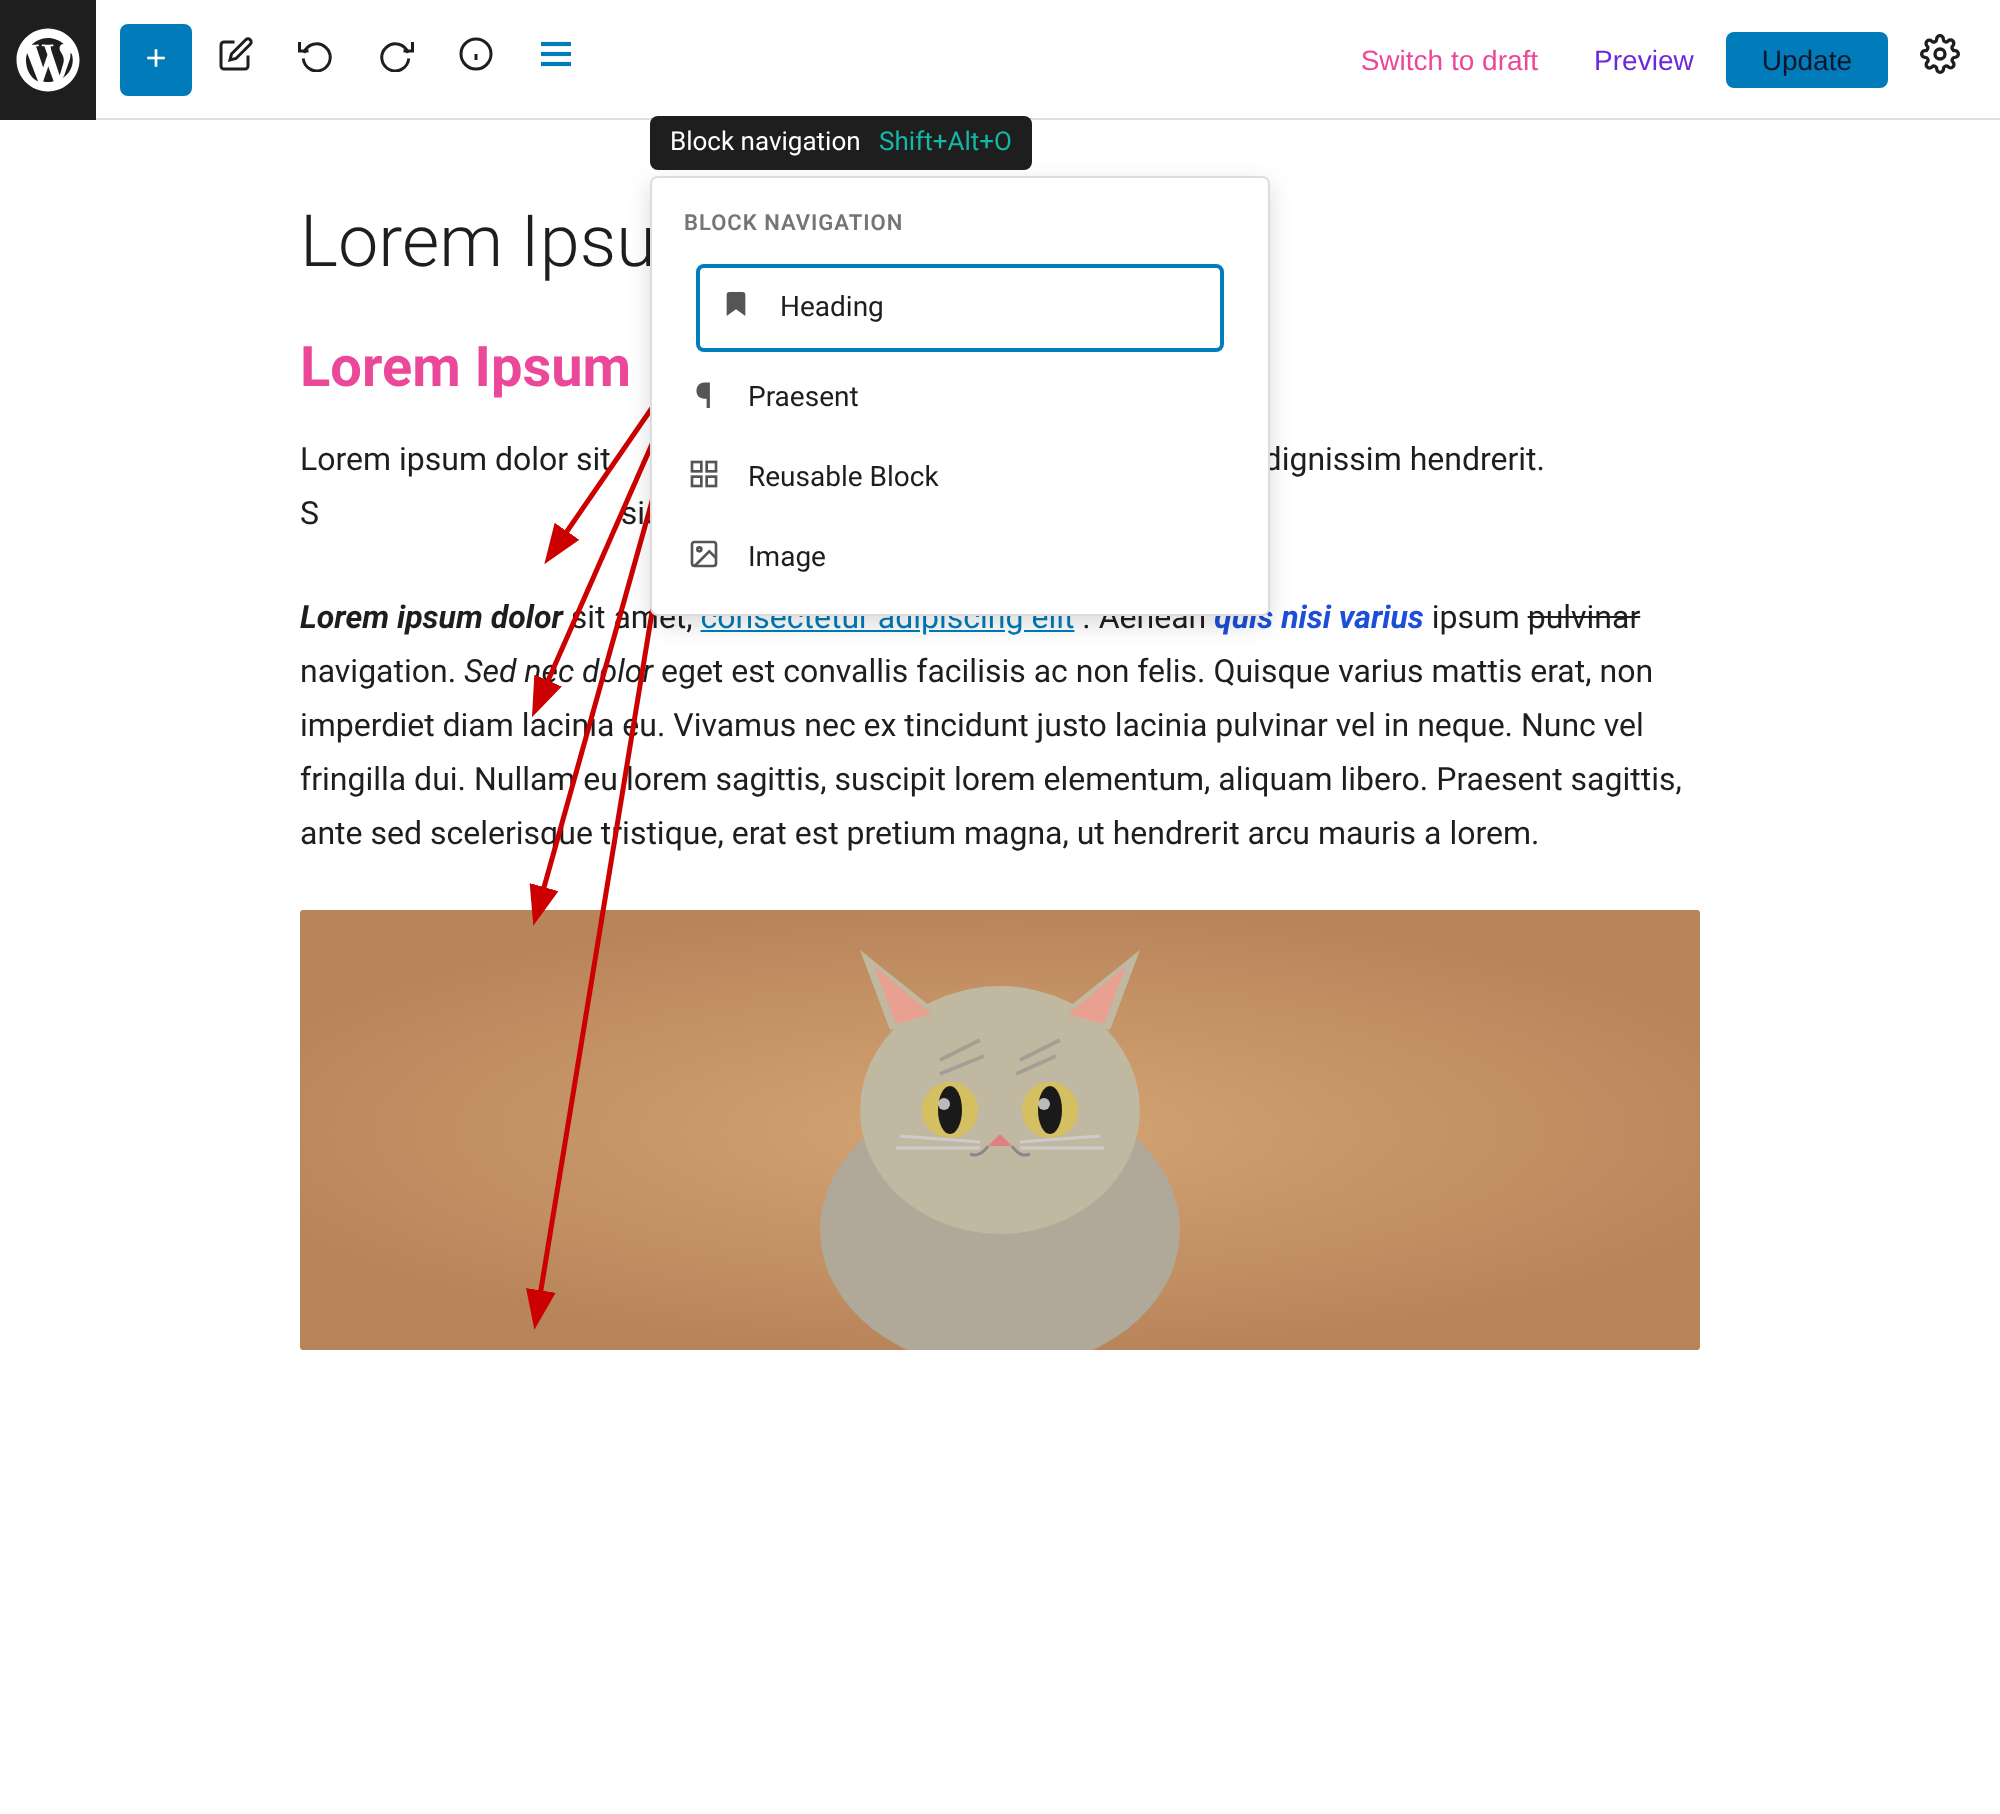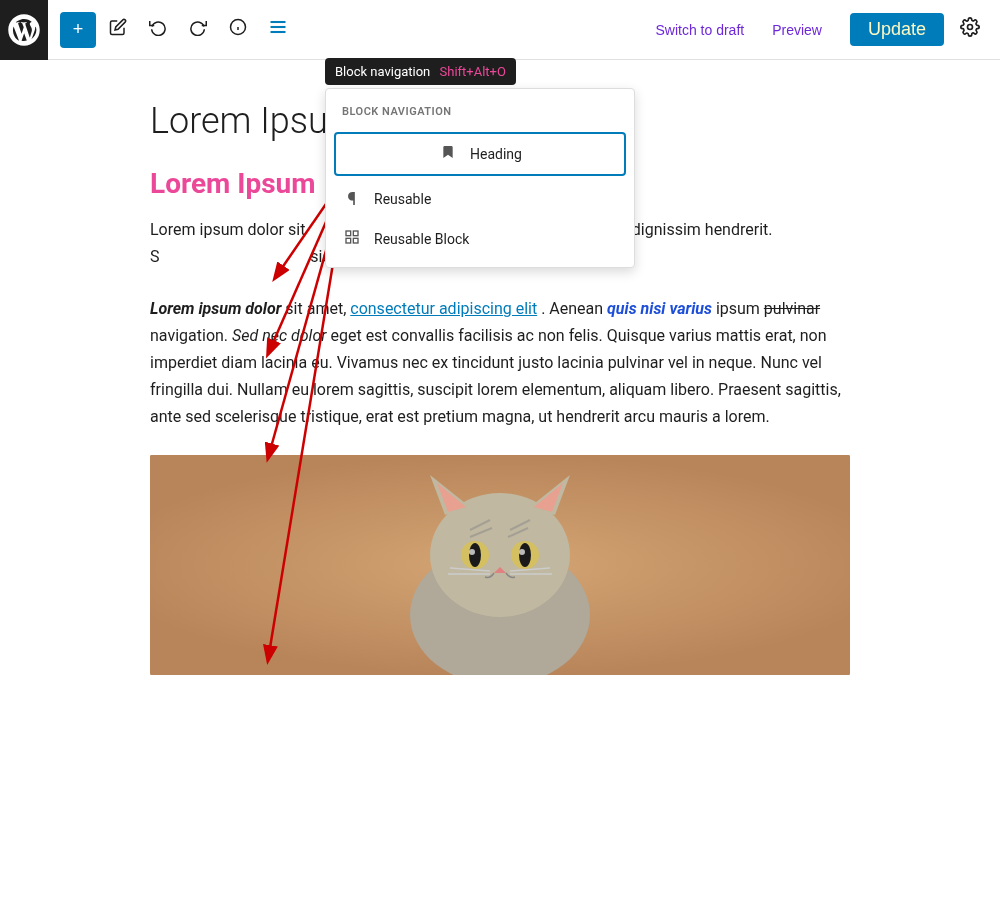--- a/index.html
+++ b/index.html
@@ -55,47 +55,46 @@
     .toolbar-btn.active-nav {
       background: transparent;
       position: relative;
     }
 
     .toolbar-spacer { flex: 1; }
 
     .switch-to-draft-btn {
       background: transparent;
       border: none;
-      color: #6d28d9;
+      color: #ec4899;
       font-size: 14px;
       cursor: pointer;
       padding: 6px 12px;
       border-radius: 4px;
     }
 
     .preview-btn {
       background: transparent;
       border: none;
       color: #6d28d9;
       font-size: 14px;
       cursor: pointer;
       padding: 6px 12px;
       border-radius: 4px;
     }
 
     .update-btn {
       background: #007cba;
       border: none;
-      color: #fef9c3;
-      font-size: 18px;
+      color: #0f172a;
+      font-size: 14px;
       font-weight: 500;
       cursor: pointer;
       padding: 6px 18px;
       border-radius: 4px;
-      margin-left: 12px;
     }
 
     .settings-btn {
       width: 36px;
       height: 36px;
       border: none;
       background: transparent;
       border-radius: 4px;
       display: flex;
       align-items: center;
@@ -115,21 +114,21 @@
       color: #fff;
       font-size: 13px;
       padding: 6px 10px;
       border-radius: 4px;
       white-space: nowrap;
       z-index: 200;
       pointer-events: none;
     }
 
     .tooltip .shortcut {
-      color: #ec4899;
+      color: #14b8a6;
       margin-left: 6px;
     }
 
     
     .block-nav-dropdown {
       position: absolute;
       top: 88px;
       left: 325px;
       width: 310px;
       background: #fff;
@@ -155,23 +154,22 @@
       padding: 10px 16px;
       cursor: pointer;
       font-size: 14px;
       color: #1e1e1e;
       gap: 12px;
     }
 
     .block-nav-item.selected {
       border: 2px solid #007cba;
       border-radius: 4px;
-      margin: 2px 8px;
+      margin: 2px 22px;
       padding: 10px 8px;
-      justify-content: center;
     }
 
     .block-nav-item .item-icon {
       font-size: 16px;
       color: #555;
       width: 20px;
       text-align: center;
       flex-shrink: 0;
     }
 
@@ -344,35 +342,45 @@
     <span class="item-icon">
       <svg width="16" height="16" viewBox="0 0 24 24" fill="currentColor">
         <path d="M19 21l-7-5-7 5V5a2 2 0 0 1 2-2h10a2 2 0 0 1 2 2z"></path>
       </svg>
     </span>
     <span>Heading</span>
   </div>
 
   <div class="block-nav-item">
     <span class="item-icon" style="font-size:18px;">¶</span>
-    <span>Reusable</span>
+    <span>Praesent</span>
   </div>
 
   <div class="block-nav-item">
     <span class="item-icon">
       <svg width="16" height="16" viewBox="0 0 24 24" fill="none" stroke="currentColor" stroke-width="2">
         <rect x="3" y="3" width="7" height="7"></rect>
         <rect x="14" y="3" width="7" height="7"></rect>
         <rect x="14" y="14" width="7" height="7"></rect>
         <rect x="3" y="14" width="7" height="7"></rect>
       </svg>
     </span>
     <span>Reusable Block</span>
   </div>
 
+  <div class="block-nav-item">
+    <span class="item-icon">
+      <svg width="16" height="16" viewBox="0 0 24 24" fill="none" stroke="currentColor" stroke-width="2">
+        <rect x="3" y="3" width="18" height="18" rx="2" ry="2"></rect>
+        <circle cx="8.5" cy="8.5" r="1.5"></circle>
+        <polyline points="21 15 16 10 5 21"></polyline>
+      </svg>
+    </span>
+    <span>Image</span>
+  </div>
 </div>
 
 <div class="editor-content">
   <h1 class="post-title">Lorem Ipsum Do</h1>
 
   <h2 class="block-heading">Lorem Ipsum</h2>
 
   <p class="block-paragraph">
     Lorem ipsum dolor sit&nbsp;&nbsp;&nbsp;&nbsp;&nbsp;&nbsp;&nbsp;&nbsp;&nbsp;&nbsp;&nbsp;&nbsp;&nbsp;&nbsp;&nbsp;&nbsp;&nbsp;&nbsp;&nbsp;&nbsp;&nbsp;&nbsp;&nbsp;&nbsp;&nbsp;&nbsp;&nbsp;&nbsp;Aenean quis nisi varius ipsum dignissim hendrerit. S&nbsp;&nbsp;&nbsp;&nbsp;&nbsp;&nbsp;&nbsp;&nbsp;&nbsp;&nbsp;&nbsp;&nbsp;&nbsp;&nbsp;&nbsp;&nbsp;&nbsp;&nbsp;&nbsp;&nbsp;&nbsp;&nbsp;&nbsp;&nbsp;&nbsp;&nbsp;&nbsp;&nbsp;&nbsp;&nbsp;&nbsp;&nbsp;&nbsp;&nbsp;&nbsp;&nbsp;&nbsp;&nbsp;sis ac non felis.
   </p>

